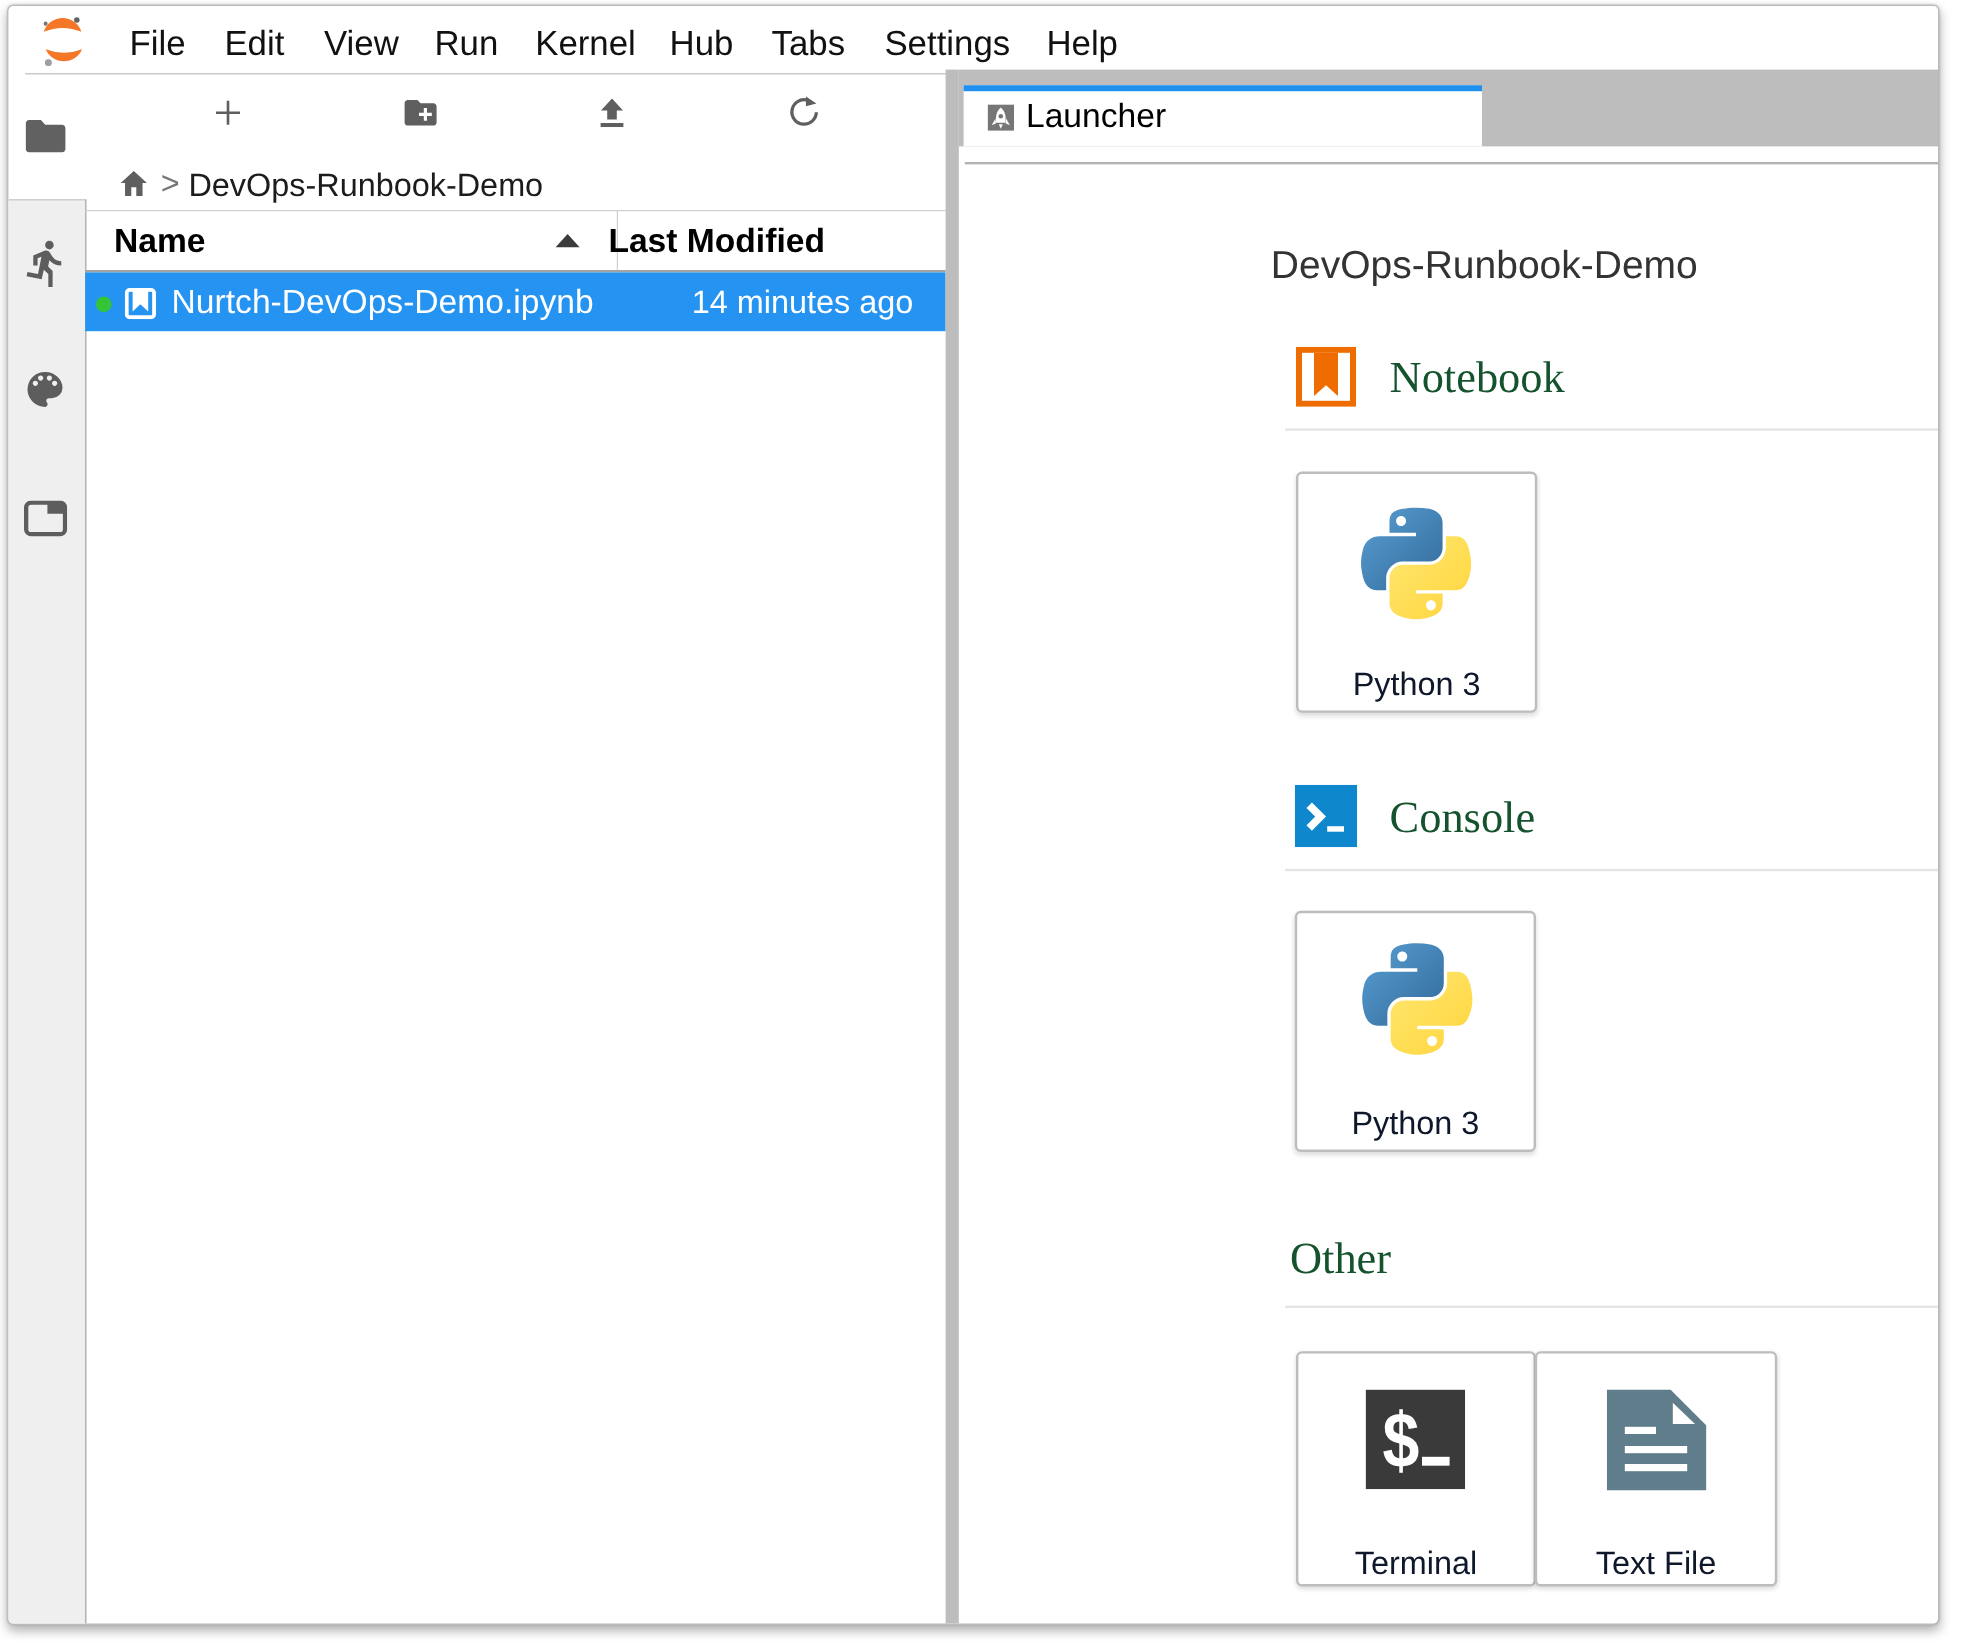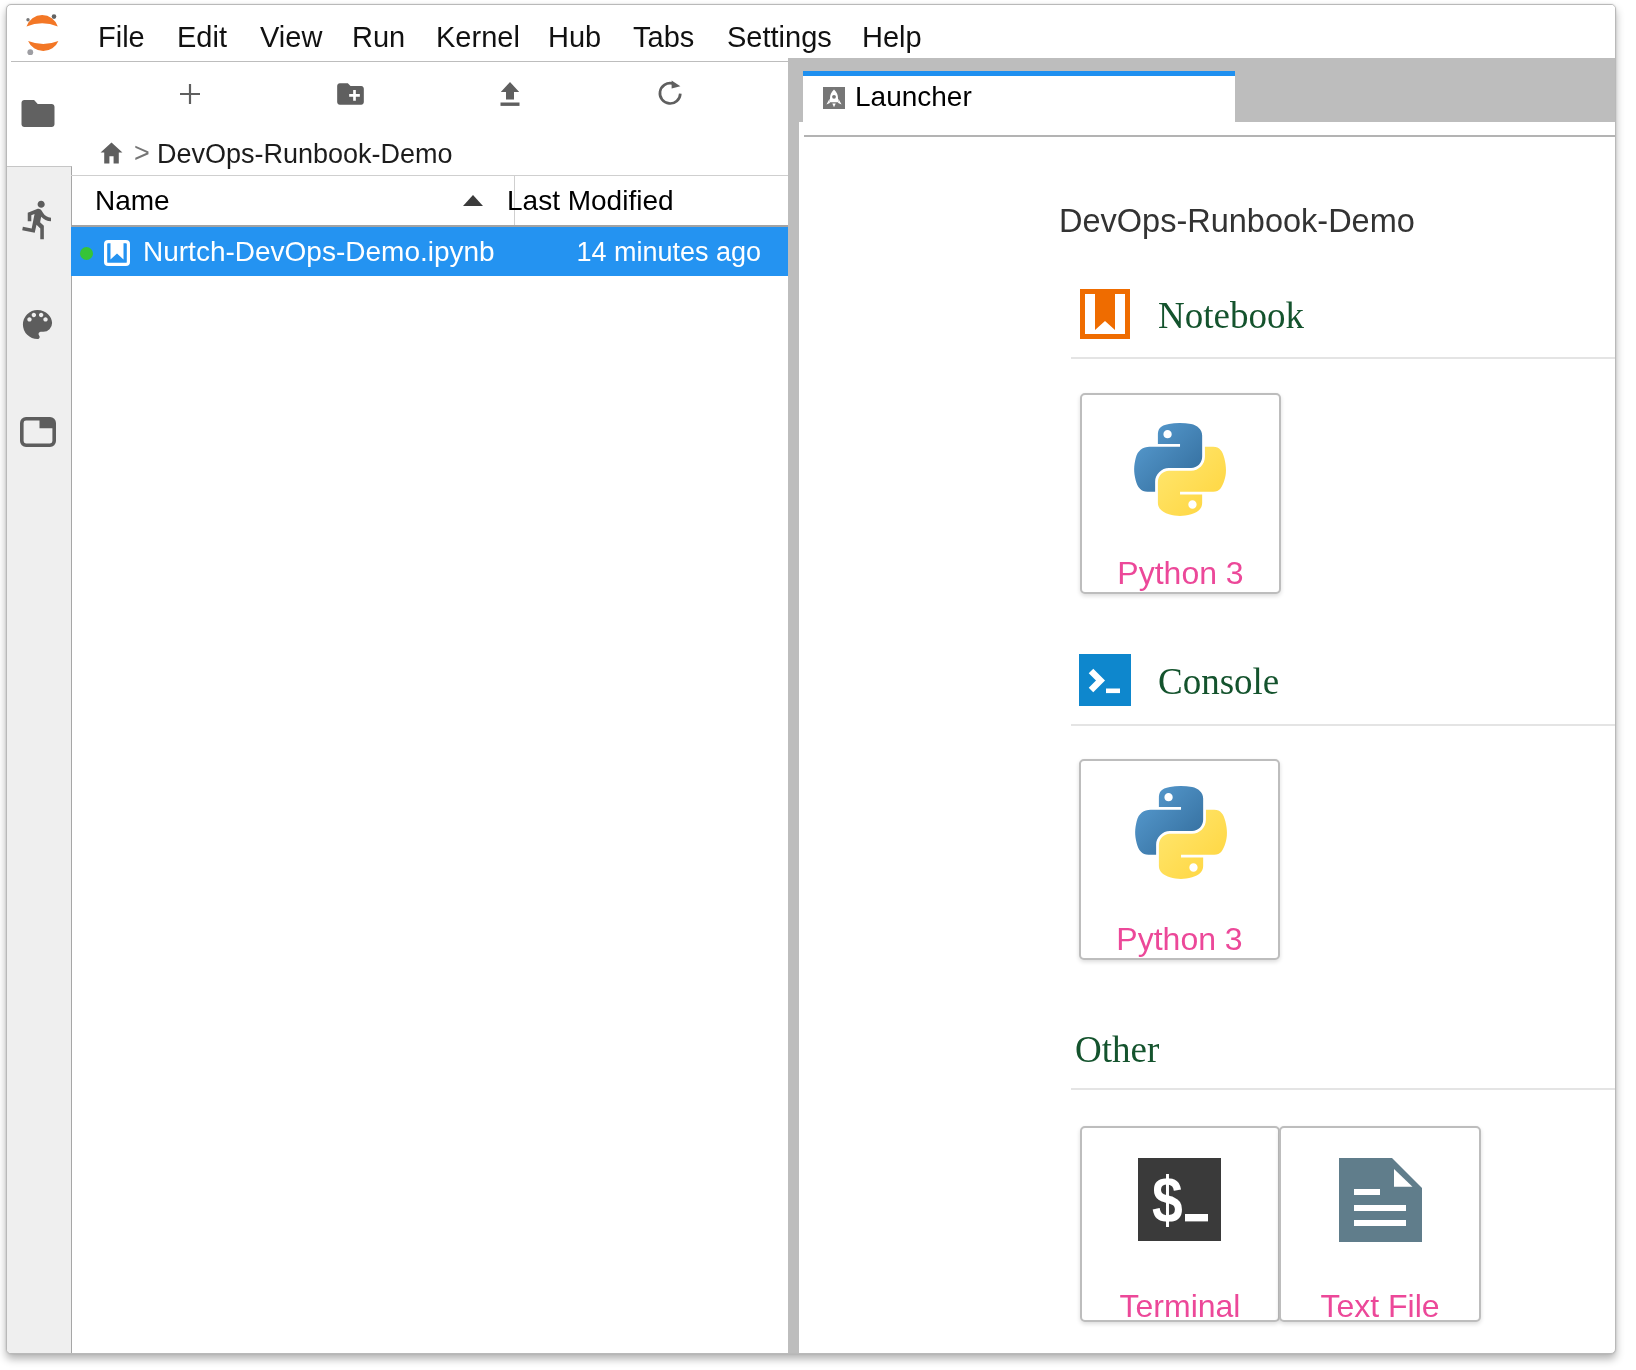--- a/index.html
+++ b/index.html
@@ -1,44 +1,44 @@
 <!DOCTYPE html>
 <html><head>
 <meta charset="utf-8">
 <style>
 * { margin:0; padding:0; box-sizing:border-box; }
 html,body { width:1636px; height:1370px; background:#fff; font-family:"Liberation Sans", sans-serif; }
 .win { position:absolute; left:6px; top:4px; width:1610px; height:1350px; background:#fff;
   border:1px solid #b9b9b9; border-radius:5px; box-shadow:0 5px 9px rgba(0,0,0,0.30), 0 0 2px rgba(0,0,0,0.14); overflow:hidden; }
 .abs { position:absolute; }
 
-.menubar { position:absolute; left:4px; top:0; width:100%; height:57px; background:#fff; border-bottom:1px solid #bdbdbd;padding-left:44px; }
+.menubar { position:absolute; left:14px; top:0; width:100%; height:57px; background:#fff; border-bottom:1px solid #bdbdbd;padding-left:44px; }
 .mi { position:absolute; top:16px; font-size:29px; color:#111; white-space:nowrap; }
 
 .side-grey { position:absolute; left:0; top:161px; width:65px; height:1189px; background:#efefef;
   border-top:1px solid #c6c6c6; border-right:1px solid #a6a6a6; }
 .crumb { position:absolute; font-size:28px; color:#1c1c1c; }
-.hdr { position:absolute; font-weight:normal; font-size:28px; color:#000; }
+.hdr { position:absolute; font-weight:bold; font-size:28px; color:#000; }
 .row { position:absolute; left:64px; top:222px; width:717px; height:49px; background:#2493f1; }
 .dot { position:absolute; left:9px; top:20px; width:13px; height:13px; border-radius:50%; background:#36c437; }
 .fname { position:absolute; left:72px; top:9px; color:#fff; font-size:28px; font-weight:400; }
 .ftime { position:absolute; right:27px; top:10px; color:#fff; font-size:27px; font-weight:500; }
 
 .splitter { position:absolute; left:781px; top:53px; width:11px; height:1297px; background:#bdbdbd; }
 .tabbar { position:absolute; left:792px; top:53px; width:818px; height:64px; background:#bdbdbd; }
 .tab { position:absolute; left:4px; top:13px; width:432px; height:51px; background:#fff; border-top:5px solid #1e90f0; }
 .tabtxt { position:absolute; left:52px; top:5px; font-size:28px; color:#000;text-align:right; }
 .dockline { position:absolute; left:797px; top:130px; width:813px; height:2px; background:#b3b3b3; }
 
 .l-title { position:absolute; left:1052px; top:198px; font-size:32.5px; color:#333; }
 .sec-txt { position:absolute; font-size:37px; color:#14532d;font-family:Liberation Serif, serif; }
 .hr { position:absolute; height:2px; background:#e4e4e4; left:1064px; width:546px; }
 .card { position:absolute; width:201px; height:201px; background:#fff; border:2px solid #bdbdbd; border-radius:5px;
   box-shadow:0 2px 4px rgba(0,0,0,0.14); }
-.card p { position:absolute; left:0; right:0; top:160px; text-align:center; font-size:32px; color:#ec4899; }
+.card p { position:absolute; left:0; right:0; top:160px; text-align:center; font-size:27px; color:#0f172a; }
 </style>
 </head>
 <body>
 <div class="win">
 
   <div class="menubar">
     <svg class="abs" style="left:15px;top:9px" width="33" height="42" viewBox="0 0 33 42">
       <path fill="#F37726" d="M0.5,12.5 A16.4,16.4 0 0 1 31.8,12.5 A41.5,41.5 0 0 0 0.5,12.5 Z"></path>
       <path fill="#F37726" d="M2.1,27 A16.4,16.4 0 0 0 32.4,27 A41.5,41.5 0 0 1 2.1,27 Z"></path>
       <circle cx="2" cy="5.7" r="1.7" fill="#767677"></circle>

